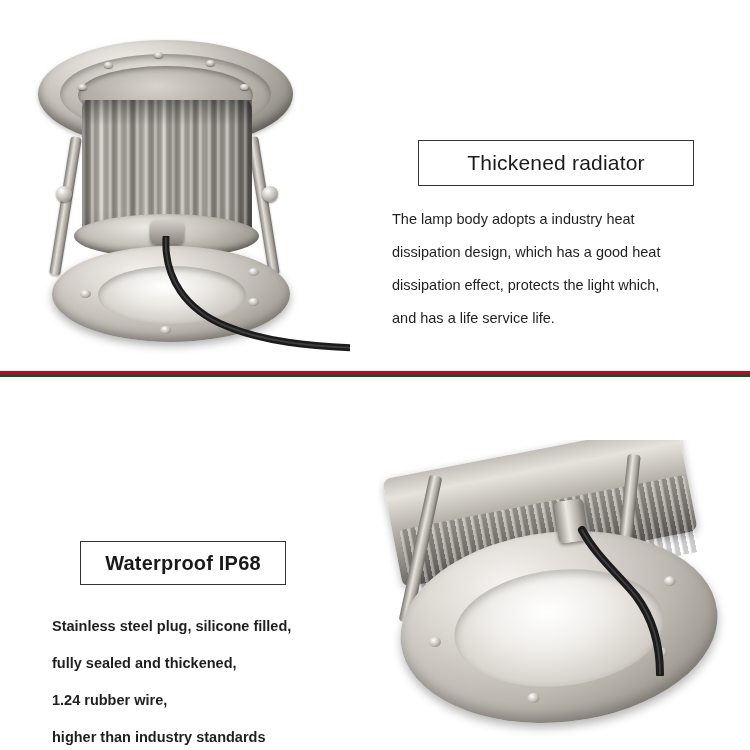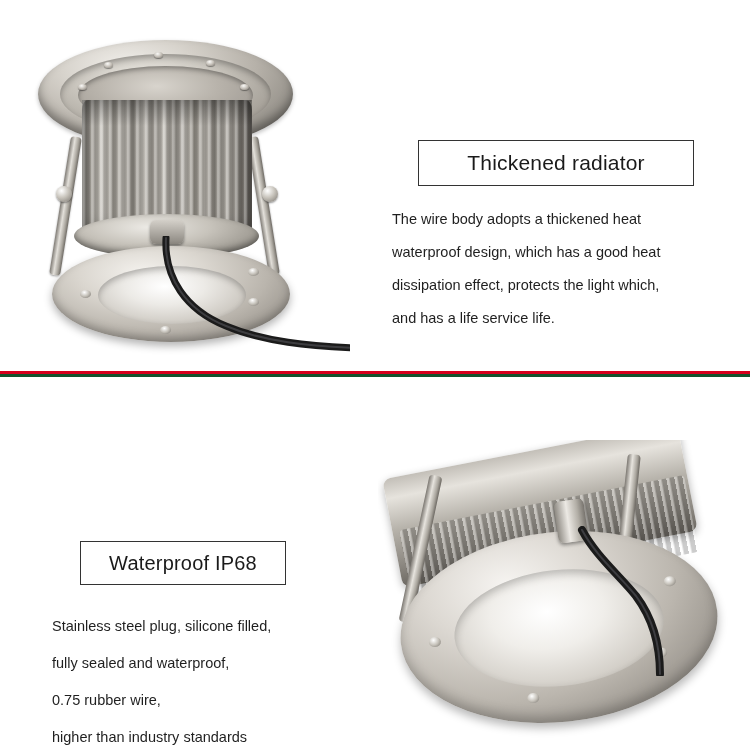--- a/index.html
+++ b/index.html
@@ -29,20 +29,21 @@
     box-sizing: border-box;
   }
   .panel-top {
     top: 0;
     height: 374px;
     border-bottom: 3px solid #d6001c;
   }
   .panel-bottom {
     top: 377px;
     height: 373px;
+    font-weight: bold;
   }
 
   
   .photo {
     position: absolute;
     overflow: hidden;
   }
 
   
   .photo-top {
@@ -411,37 +412,37 @@
           <path d="M6 2 C 4 42, 26 74, 66 90 C 104 106, 150 110, 196 112" stroke="#55555a" stroke-width="2" fill="none" stroke-linecap="round" opacity=".6"></path>
         </svg>
       </div>
     </div>
 
     <div class="headline-box headline-box-top">
       <span class="headline-text">Thickened radiator</span>
     </div>
 
     <div class="body-copy body-copy-top">
-      <p>The wire body adopts a thickened heat</p>
-      <p>waterproof design, which has a good heat</p>
+      <p>The lamp body adopts a industry heat</p>
+      <p>dissipation design, which has a good heat</p>
       <p>dissipation effect, protects the light which,</p>
       <p>and has a life service life.</p>
     </div>
   </div>
 
   <div class="panel panel-bottom">
 
     <div class="headline-box headline-box-bottom" style="top:164px;">
       <span class="headline-text">Waterproof IP68</span>
     </div>
 
     <div class="body-copy body-copy-bottom" style="top:231px;">
       <p>Stainless steel plug, silicone filled,</p>
-      <p>fully sealed and waterproof,</p>
-      <p>0.75 rubber wire,</p>
+      <p>fully sealed and thickened,</p>
+      <p>1.24 rubber wire,</p>
       <p>higher than industry standards</p>
     </div>
 
     <div class="photo photo-bottom" style="left:378px; top:63px; width:372px; height:300px;">
 
       <div class="b-body"></div>
       <div class="b-body-fins"></div>
 
       <div class="b-arm" style="left:36px; top:34px; height:150px; transform:rotate(12deg);"></div>
       <div class="b-arm" style="left:242px; top:14px; height:150px; transform:rotate(6deg);"></div>

